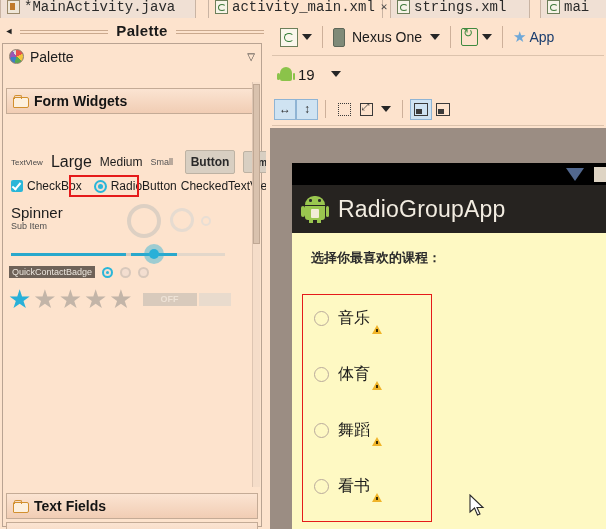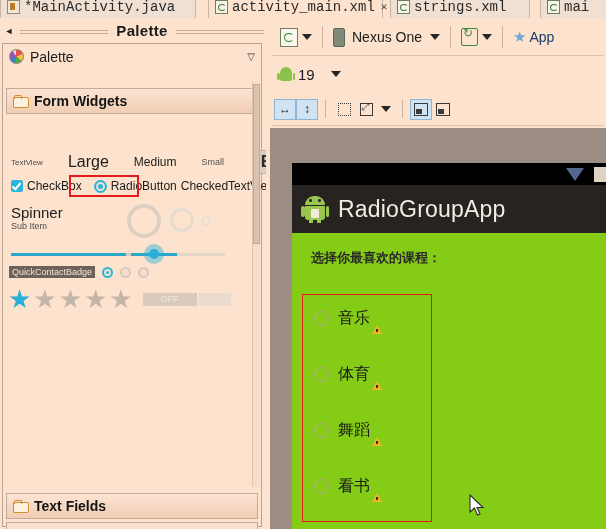--- a/index.html
+++ b/index.html
@@ -56,28 +56,28 @@
   .folder:before{content:"";position:absolute;left:0;top:2px;width:14px;height:9px;
       border:1.4px solid #d2902f;border-radius:1px 2px 2px 1px;background:#fdf0de;}
   .folder:after{content:"";position:absolute;left:1px;top:0px;width:6px;height:3px;
       border:1.4px solid #d2902f;border-bottom:none;border-radius:2px 2px 0 0;}
   #grp-form{top:44px;}
   #grp-text{top:449px;}
   #grp-layouts{top:478px;}
 
   
   .wrow{position:absolute;left:8px;display:flex;align-items:center;}
-  #row-text{top:106px;gap:25px;}
+  #row-text{top:106px;gap:8px;}
   .tv-textview{font-size:8px;color:#4a4a4a;}
   .tv-large{font-size:16px;color:#1c1c1c;}
   .tv-medium{font-size:12px;color:#1c1c1c;}
   .tv-small{font-size:9px;color:#555;}
   .mbtn{background:#d8cfc2;border:1px solid #bdb2a3;border-radius:2px;color:#2a2a2a;
         display:inline-flex;align-items:center;justify-content:center;font-weight:bold;}
-  #w-button{width:48px;height:22px;font-size:17px;margin-left:4px;padding-left:10px;}
+  #w-button{width:48px;height:22px;font-size:12px;margin-left:4px;}
   #w-small{width:42px;height:20px;font-size:10px;}
   #w-off{width:44px;height:22px;font-size:10px;position:relative;}
   #w-off:after{content:"";position:absolute;left:50%;bottom:2px;transform:translateX(-50%);
         width:14px;height:2px;background:#8a8073;}
 
   #row-check{top:135px;gap:0;align-items:center;}
   .cbx{width:12px;height:12px;background:#29b6d8;border-radius:2px;position:relative;margin-right:4px;}
   .cbx:after{content:"";position:absolute;left:3px;top:1px;width:3px;height:7px;
         border:2px solid #fff;border-top:none;border-left:none;transform:rotate(40deg);}
   .lbl-inline{font-size:12px;color:#1c1c1c;}
@@ -158,21 +158,21 @@
   .tbtn.plain{border:1px solid transparent;}
   .mini{width:13px;height:13px;border:1.5px dotted #3a3a3a;box-sizing:border-box;}
   .mini2{width:13px;height:13px;border:1.5px solid #3a3a3a;box-sizing:border-box;position:relative;}
   .mini2:after{content:"⤢";position:absolute;left:1px;top:-3px;font-size:10px;}
   .mini3{width:14px;height:13px;border:1.5px solid #3a3a3a;box-sizing:border-box;position:relative;}
   .mini3:after{content:"";position:absolute;left:1px;bottom:1px;width:6px;height:5px;background:#3a3a3a;}
   .vsep{width:1px;height:18px;background:#cdb09a;margin:0 7px;}
 
   
   #canvas{position:absolute;left:0;top:110px;width:336px;height:401px;background:#9b8d83;}
-  #device{position:absolute;left:22px;top:35px;width:314px;height:366px;background:#84cc16;overflow:hidden;}
+  #device{position:absolute;left:22px;top:35px;width:314px;height:366px;background:#fef9c3;overflow:hidden;}
   #statusbar{position:absolute;left:0;top:0;width:314px;height:22px;background:#000;}
   #sig{position:absolute;right:22px;top:5px;width:0;height:0;
        border-left:9px solid transparent;border-right:9px solid transparent;border-top:13px solid #52688f;}
   #batt{position:absolute;right:0;top:4px;width:12px;height:15px;background:#ded4c4;}
   #appbar{position:absolute;left:0;top:22px;width:314px;height:48px;background:#262320;display:flex;align-items:center;padding-left:10px;gap:10px;}
   #appdroid{width:26px;height:26px;position:relative;}
   #appdroid .head{position:absolute;left:3px;top:0;width:20px;height:9px;border-radius:10px 10px 0 0;background:#9ac64f;}
   #appdroid .eyel{position:absolute;left:7px;top:3px;width:2.5px;height:2.5px;border-radius:50%;background:#2a2a2a;}
   #appdroid .eyer{position:absolute;left:16px;top:3px;width:2.5px;height:2.5px;border-radius:50%;background:#2a2a2a;}
   #appdroid .body{position:absolute;left:3px;top:10px;width:20px;height:14px;border-radius:0 0 3px 3px;background:#9ac64f;}

